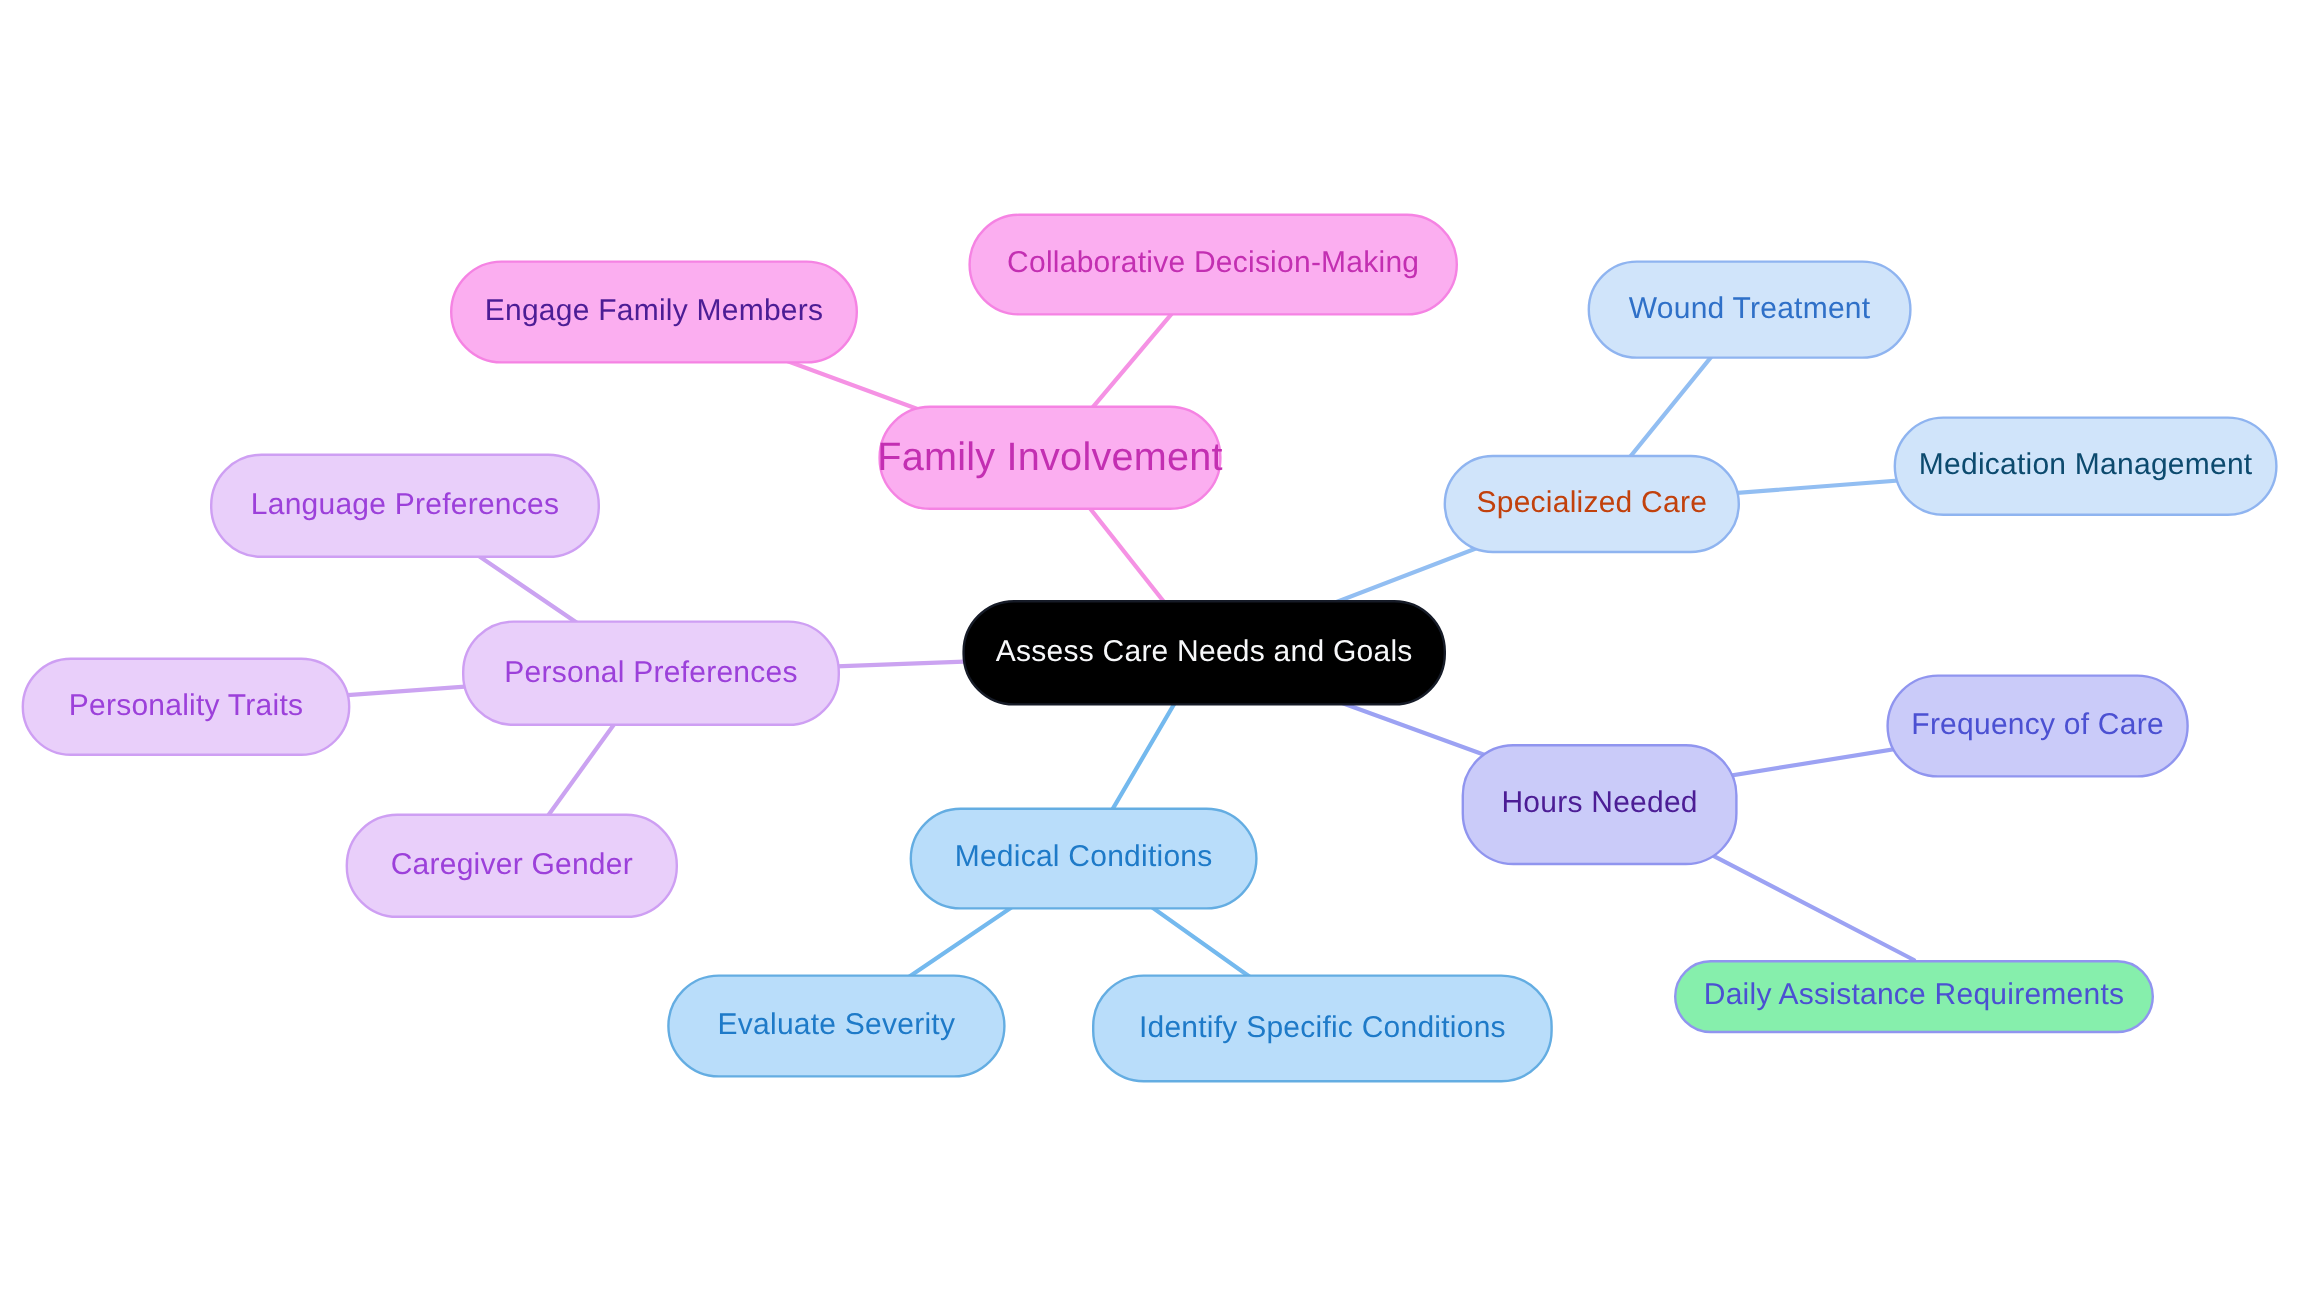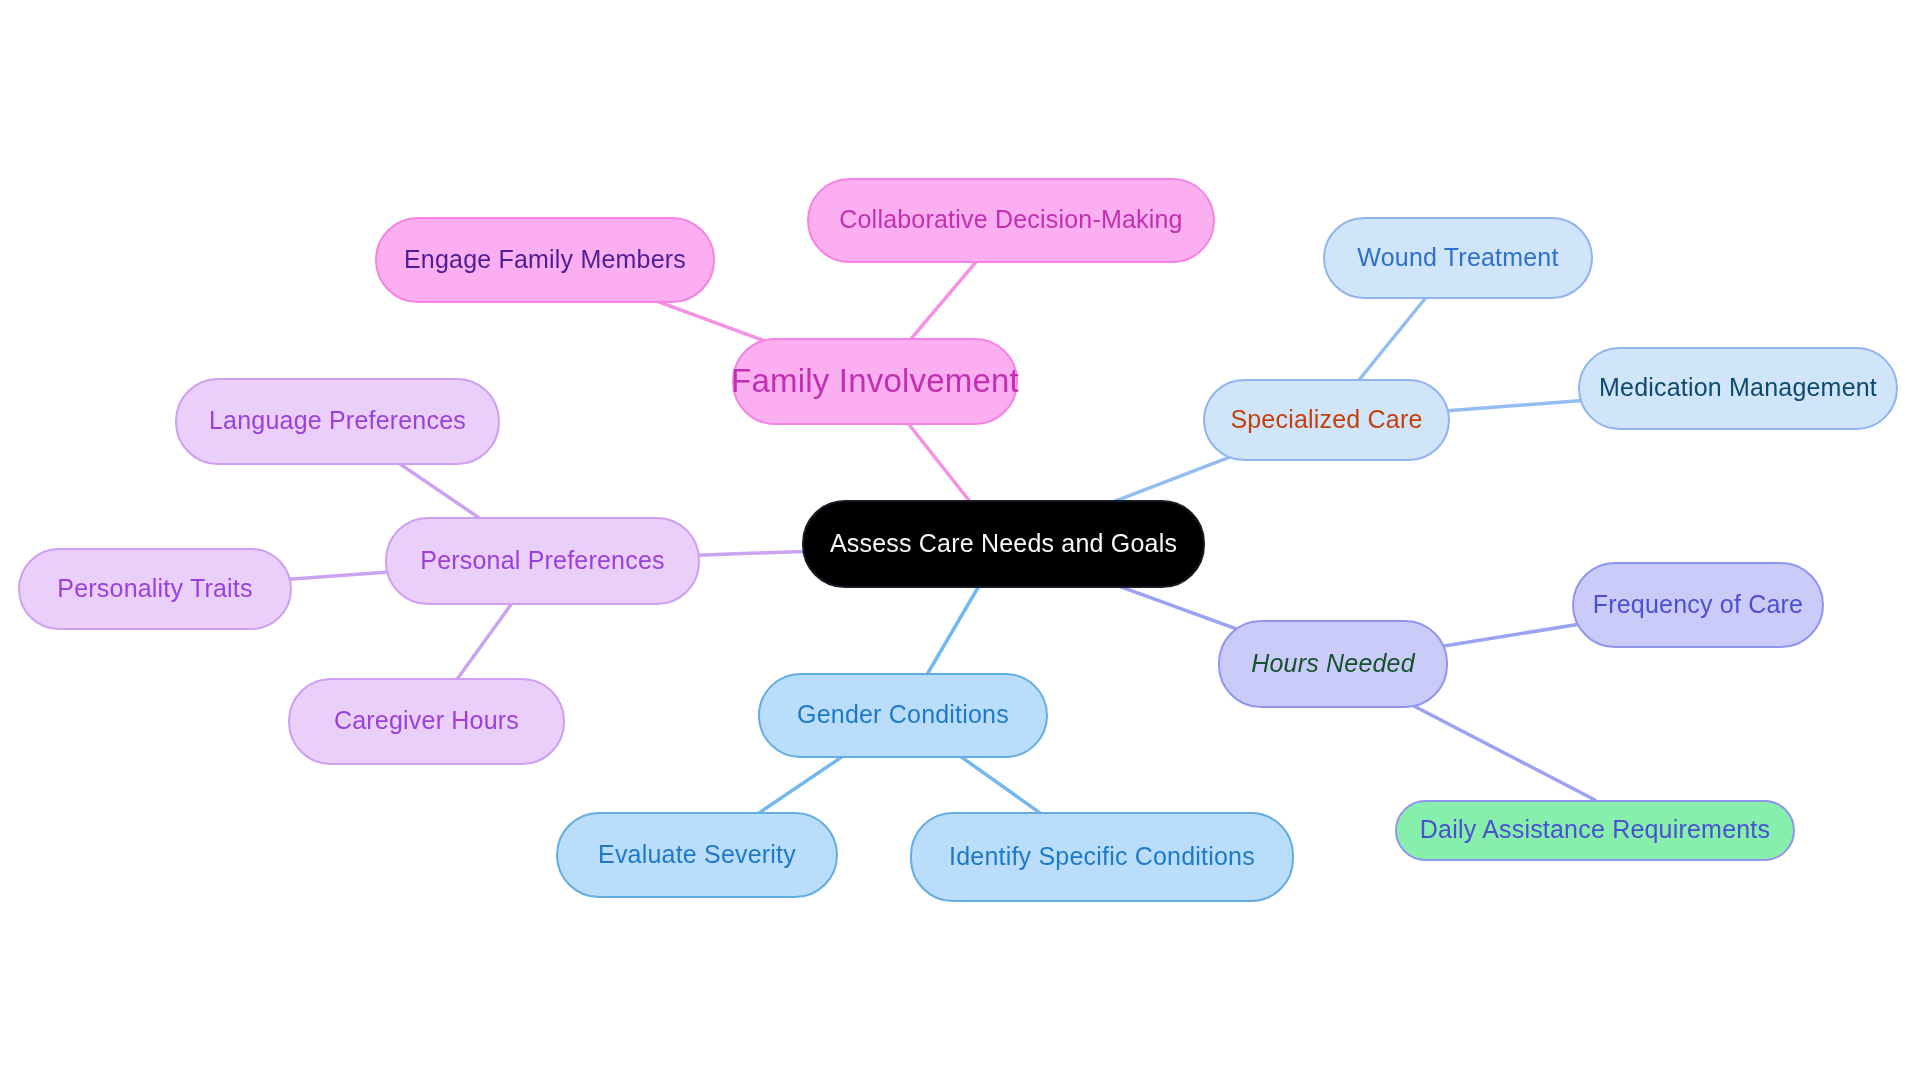--- a/index.html
+++ b/index.html
@@ -85,33 +85,33 @@
       <div class="node" style="left: 385px; top: 517px; width: 315px; height: 88px; background: rgb(233, 207, 250); border-color: rgb(206, 159, 243); color: rgb(156, 64, 218); font-size: 25px;">
         <span>Personal Preferences</span>
       </div>
       <div class="node" style="left: 175px; top: 378px; width: 325px; height: 87px; background: rgb(233, 207, 250); border-color: rgb(206, 159, 243); color: rgb(156, 64, 218); font-size: 25px;">
         <span>Language Preferences</span>
       </div>
       <div class="node" style="left: 18px; top: 548px; width: 274px; height: 82px; background: rgb(233, 207, 250); border-color: rgb(206, 159, 243); color: rgb(156, 64, 218); font-size: 25px;">
         <span>Personality Traits</span>
       </div>
       <div class="node" style="left: 288px; top: 678px; width: 277px; height: 87px; background: rgb(233, 207, 250); border-color: rgb(206, 159, 243); color: rgb(156, 64, 218); font-size: 25px;">
-        <span>Caregiver Hours</span>
+        <span>Caregiver Gender</span>
       </div>
-      <div class="node" style="left: 1218px; top: 620px; width: 230px; height: 88px; background: rgb(202, 203, 249); border-color: rgb(144, 149, 239); color: #14532d; font-size: 25px; font-style: italic;">
+      <div class="node" style="left: 1218px; top: 620px; width: 230px; height: 101px; background: rgb(202, 203, 249); border-color: rgb(144, 149, 239); color: #4c1d95; font-size: 25px;">
         <span>Hours Needed</span>
       </div>
       <div class="node" style="left: 1572px; top: 562px; width: 252px; height: 86px; background: rgb(202, 203, 249); border-color: rgb(144, 149, 239); color: rgb(75, 80, 210); font-size: 25px;">
         <span>Frequency of Care</span>
       </div>
       <div class="node" style="left: 1395px; top: 800px; width: 400px; height: 61px; background: #86efac; border-color: rgb(144, 149, 239); color: rgb(75, 80, 210); font-size: 25px;">
         <span>Daily Assistance Requirements</span>
       </div>
       <div class="node" style="left: 758px; top: 673px; width: 290px; height: 85px; background: rgb(185, 221, 250); border-color: rgb(100, 173, 226); color: rgb(30, 122, 200); font-size: 25px;">
-        <span>Gender Conditions</span>
+        <span>Medical Conditions</span>
       </div>
       <div class="node" style="left: 556px; top: 812px; width: 282px; height: 86px; background: rgb(185, 221, 250); border-color: rgb(100, 173, 226); color: rgb(30, 122, 200); font-size: 25px;">
         <span>Evaluate Severity</span>
       </div>
       <div class="node" style="left: 910px; top: 812px; width: 384px; height: 90px; background: rgb(185, 221, 250); border-color: rgb(100, 173, 226); color: rgb(30, 122, 200); font-size: 25px;">
         <span>Identify Specific Conditions</span>
       </div>
     </div>
 </div>
 

